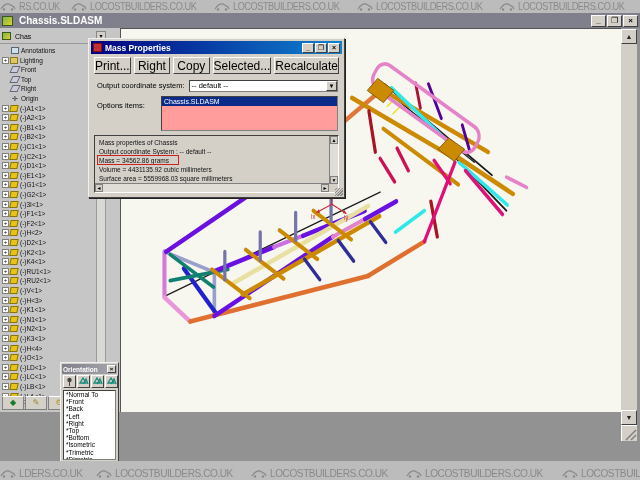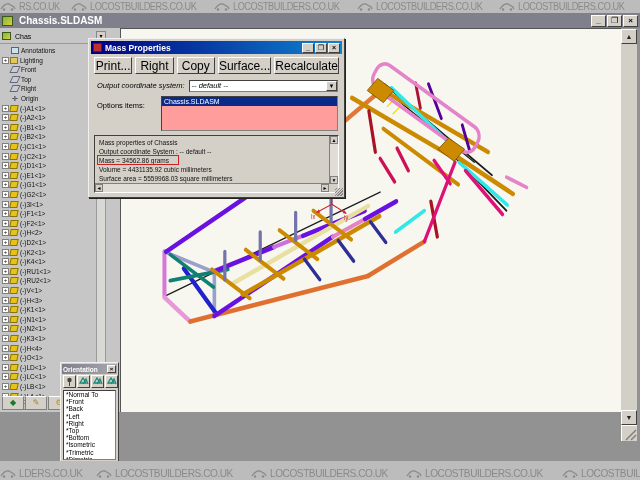--- a/index.html
+++ b/index.html
@@ -72,21 +72,21 @@
   #mass-title{position:absolute;top:2px;left:2px;right:2px;height:13px;
     background:linear-gradient(90deg,#000080,#1084d0);display:flex;align-items:center;padding:0 2px;}
   #mass-title .t{color:#fff;font-size:8.5px;font-weight:bold;flex:1;margin-left:3px;}
   .dbtn{width:12px;height:10px;background:#d4d0c8;border-top:1px solid #fff;border-left:1px solid #fff;
     border-right:1px solid #404040;border-bottom:1px solid #404040;font-size:7px;line-height:8px;
     text-align:center;margin-left:1px;font-weight:bold;}
   #mass-buttons{position:absolute;top:18px;left:5px;right:5px;height:17px;display:flex;gap:3px;}
   #mass-buttons button{flex:1;background:#d4d0c8;border-top:1px solid #fff;border-left:1px solid #fff;
     border-right:1px solid #404040;border-bottom:1px solid #404040;font-size:12px;
     font-family:"Liberation Sans",sans-serif;padding:0;}
-  #coord-row{position:absolute;top:40px;left:8px;right:6px;height:13px;display:flex;align-items:center;font-style:italic;}
+  #coord-row{position:absolute;top:40px;left:8px;right:6px;height:13px;display:flex;align-items:center;}
   #coord-label{font-size:7.5px;}
   #coord-combo{flex:1;margin-left:4px;height:12px;background:#fff;border:1px solid #808080;
     border-top:1px solid #404040;border-left:1px solid #404040;display:flex;align-items:center;
     font-size:7.5px;padding-left:2px;}
   #coord-combo .arrow{margin-left:auto;width:11px;height:10px;background:#d4d0c8;
     border-top:1px solid #fff;border-left:1px solid #fff;border-right:1px solid #404040;
     border-bottom:1px solid #404040;font-size:6px;text-align:center;line-height:9px;}
   #sel-label{position:absolute;top:62px;left:8px;font-size:7.5px;}
   #sel-list{position:absolute;top:57px;left:72px;right:6px;height:35px;background:#ff9c9c;
     border:1px solid #808080;border-top:1px solid #404040;border-left:1px solid #404040;}
@@ -435,21 +435,21 @@
       <span style="width:9px;height:9px;background:#c03030;border:1px solid #801010;display:inline-block;"></span>
       <span class="t">Mass Properties</span>
       <div class="dbtn">_</div>
       <div class="dbtn">❐</div>
       <div class="dbtn">×</div>
     </div>
     <div id="mass-buttons">
         <button>Print...</button>
         <button>Right</button>
         <button>Copy</button>
-        <button>Surface...</button>
+        <button>Selected...</button>
         <button>Recalculate</button>
       </div>
     <div id="coord-row">
       <span id="coord-label">Output coordinate system:</span>
       <div id="coord-combo">
         <span>-- default --</span>
         <span class="arrow">▼</span>
       </div>
     </div>
     <span class="abs" id="sel-label">Options items:</span>

